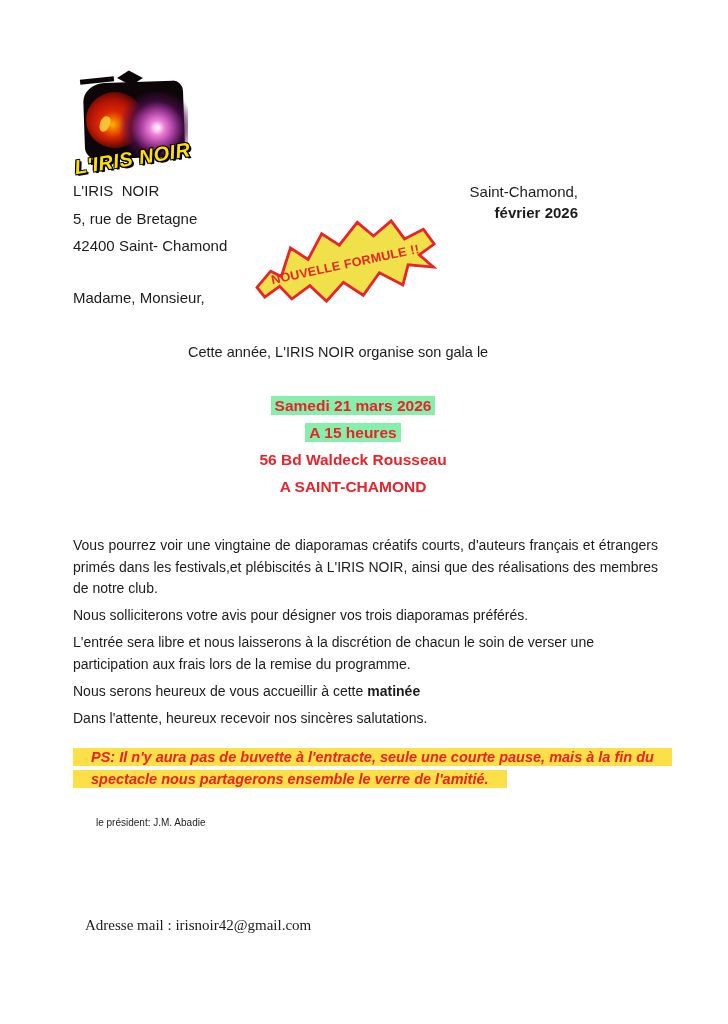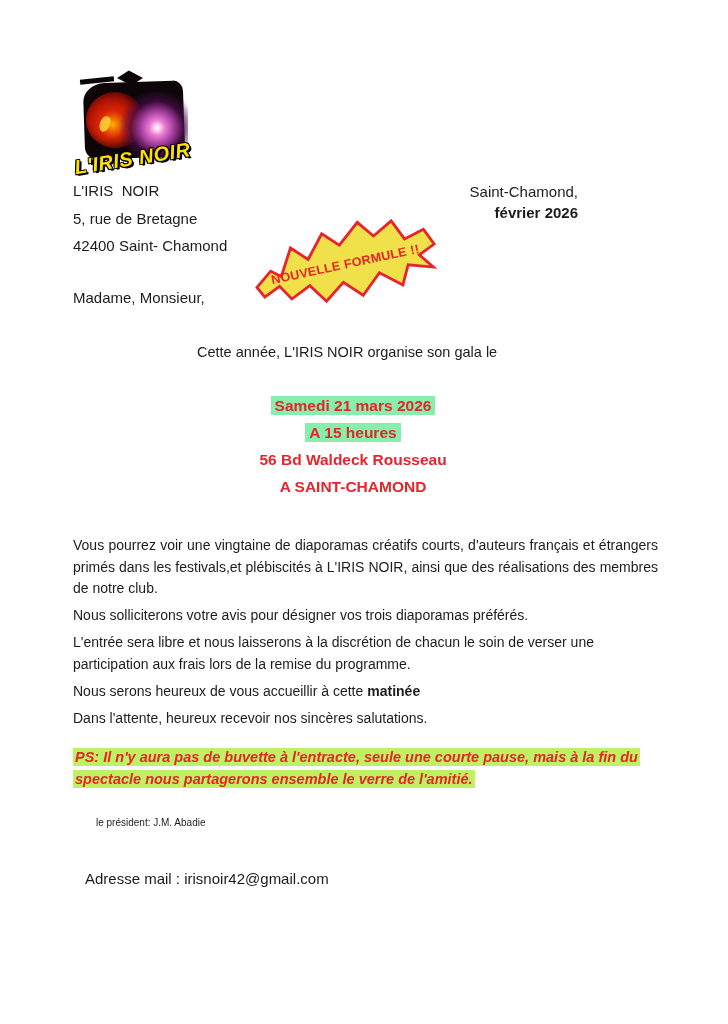--- a/index.html
+++ b/index.html
@@ -44,34 +44,34 @@
   
   .sender{position:absolute;left:73px;top:177px;font-size:15px;line-height:27.5px;}
   .sender div{white-space:pre;}
   .dateline{position:absolute;left:458px;top:181px;width:120px;text-align:right;font-size:15px;line-height:21px;}
   .dateline .date{font-weight:bold;}
   
   .badge{position:absolute;left:252px;top:220px;width:186px;height:86px;}
   .badge svg{width:100%;height:100%;overflow:visible;}
   
   .salutation{position:absolute;left:73px;top:289px;font-size:15px;}
-  .intro{position:absolute;left:197px;top:344px;font-size:14.5px;}
+  .intro{position:absolute;left:188px;top:344px;font-size:14.5px;}
   .event{position:absolute;left:73px;top:392px;width:560px;text-align:center;
          font-size:15.5px;font-weight:bold;line-height:27px;}
   .event .hl-line span{background:#86efac;padding:1px 4px;}
   .red{color:#e8232a;}
   .letter-body{position:absolute;left:73px;top:535px;width:585px;font-size:14px;line-height:21.5px;}
   .letter-body p{margin:0 0 5.5px 0;}
   .letter-body p.justify{text-align:justify;}
   .bold-word{font-weight:bold;margin-left:4px;}
   .ps{position:absolute;left:73px;top:746px;width:592px;
       font-size:14.5px;font-weight:bold;font-style:italic;line-height:22px;color:#e8232a;}
-  .ps span{background:#bef264;padding:1px 2px;box-decoration-break:clone;-webkit-box-decoration-break:clone;}
+  .ps span{background:#fde047;padding:1px 18px;box-decoration-break:clone;-webkit-box-decoration-break:clone;}
   .signature{position:absolute;left:96px;top:817px;font-size:10px;}
-  .email{position:absolute;left:85px;top:870px;font-size:15px;}
+  .email{position:absolute;left:85px;top:917px;font-size:15px;font-family:Liberation Serif, serif;}
 </style>
 </head>
 <body>
 
 <div class="page">
 
   <div class="logo">
     <div class="logo-mark-a"></div>
     <div class="logo-mark-b"></div>
     <div class="logo-blob"></div>

